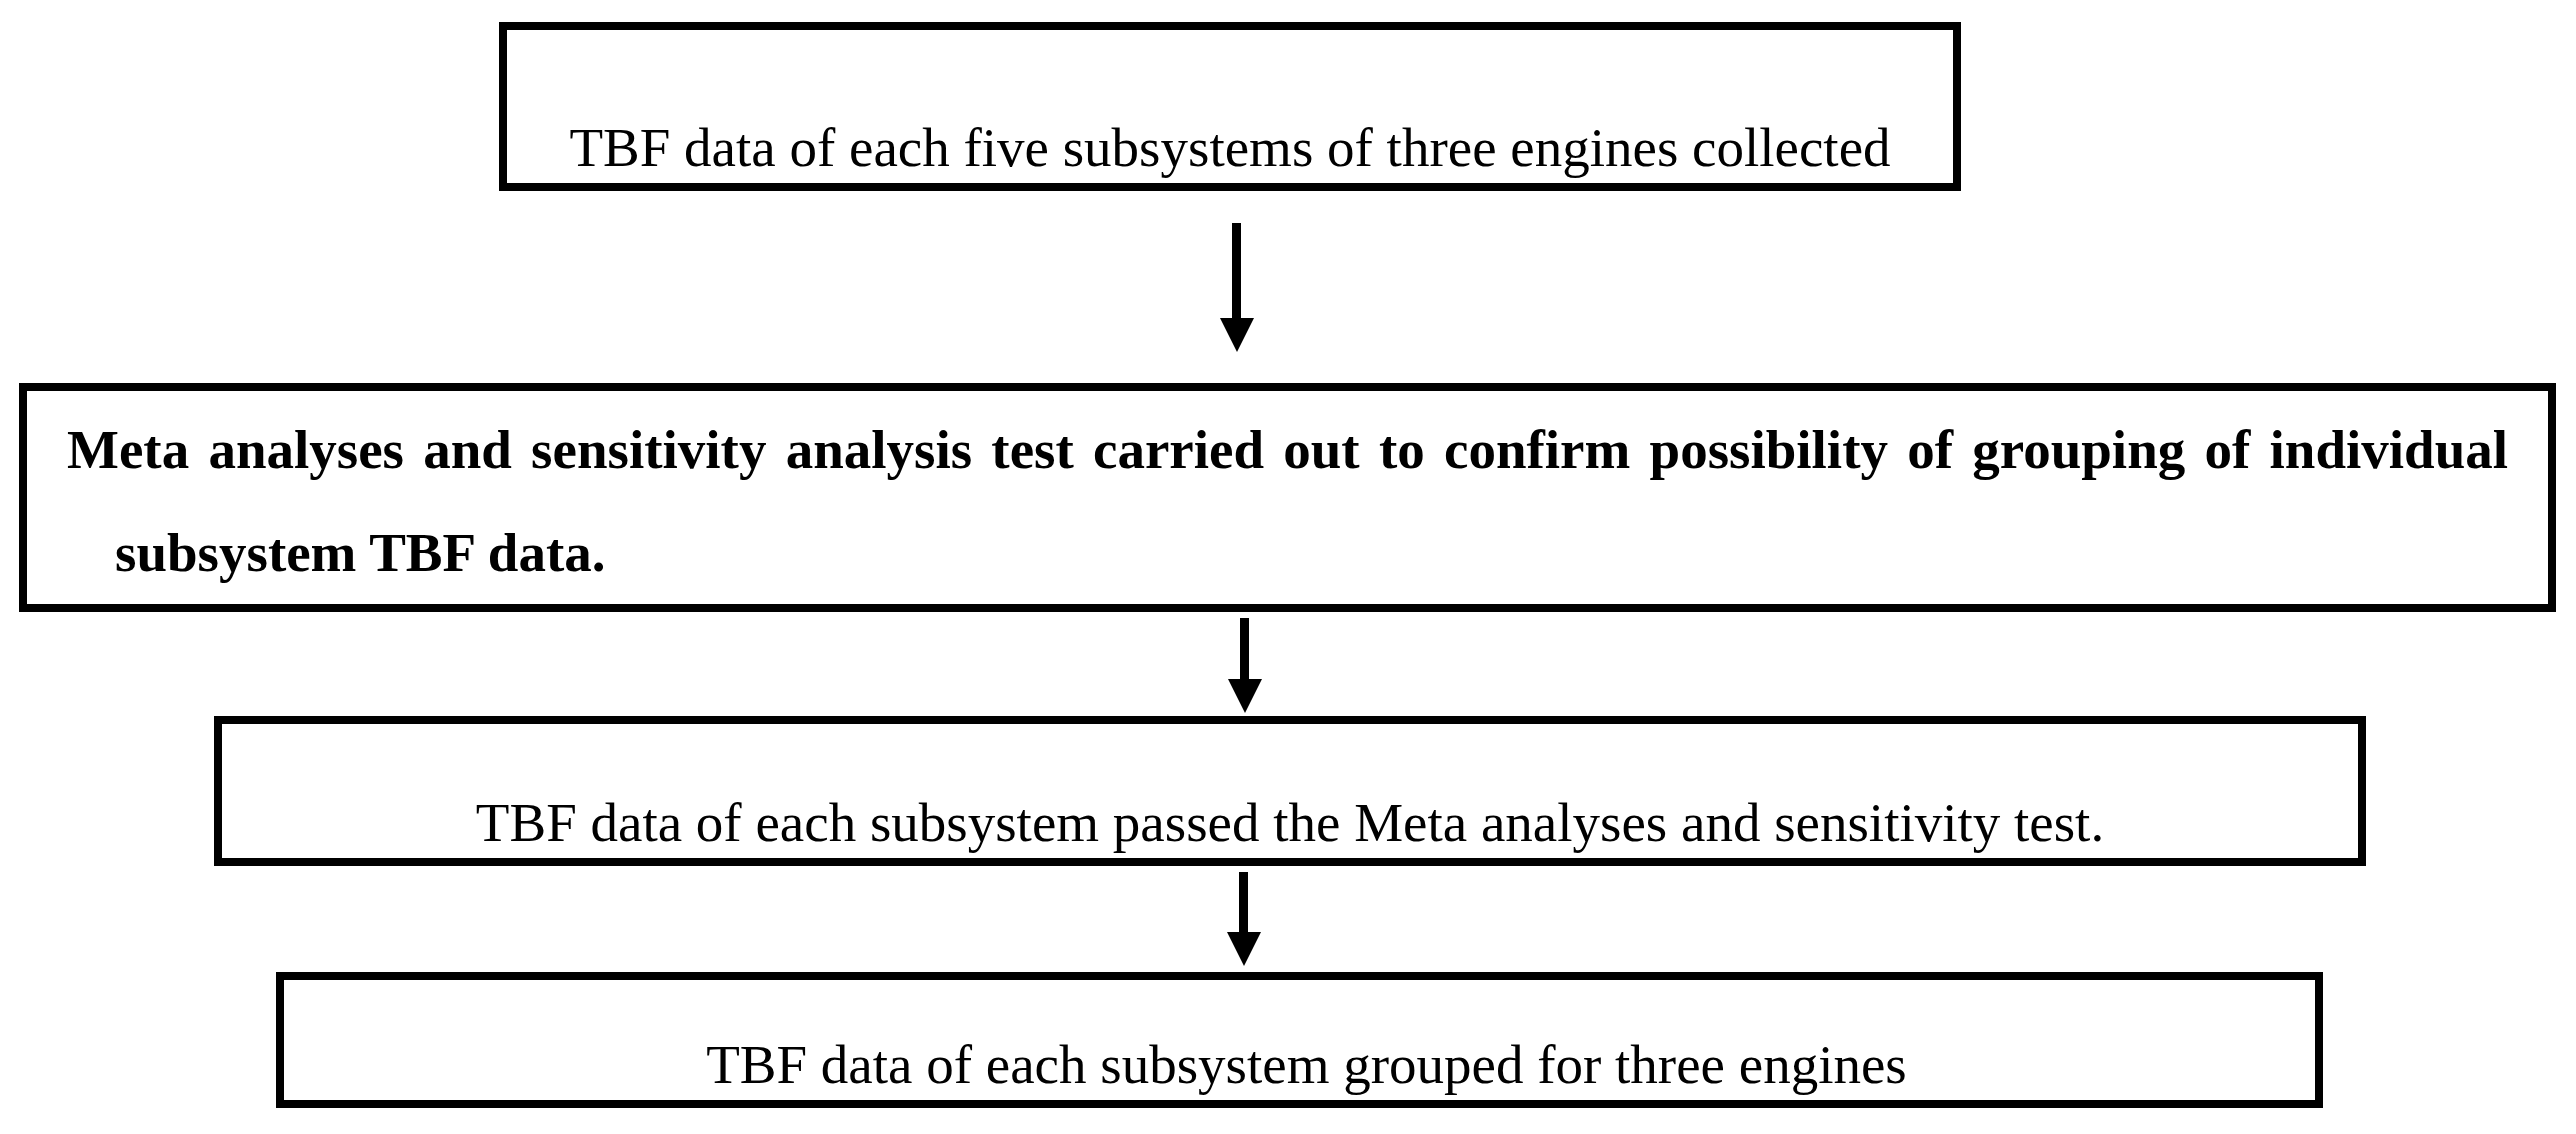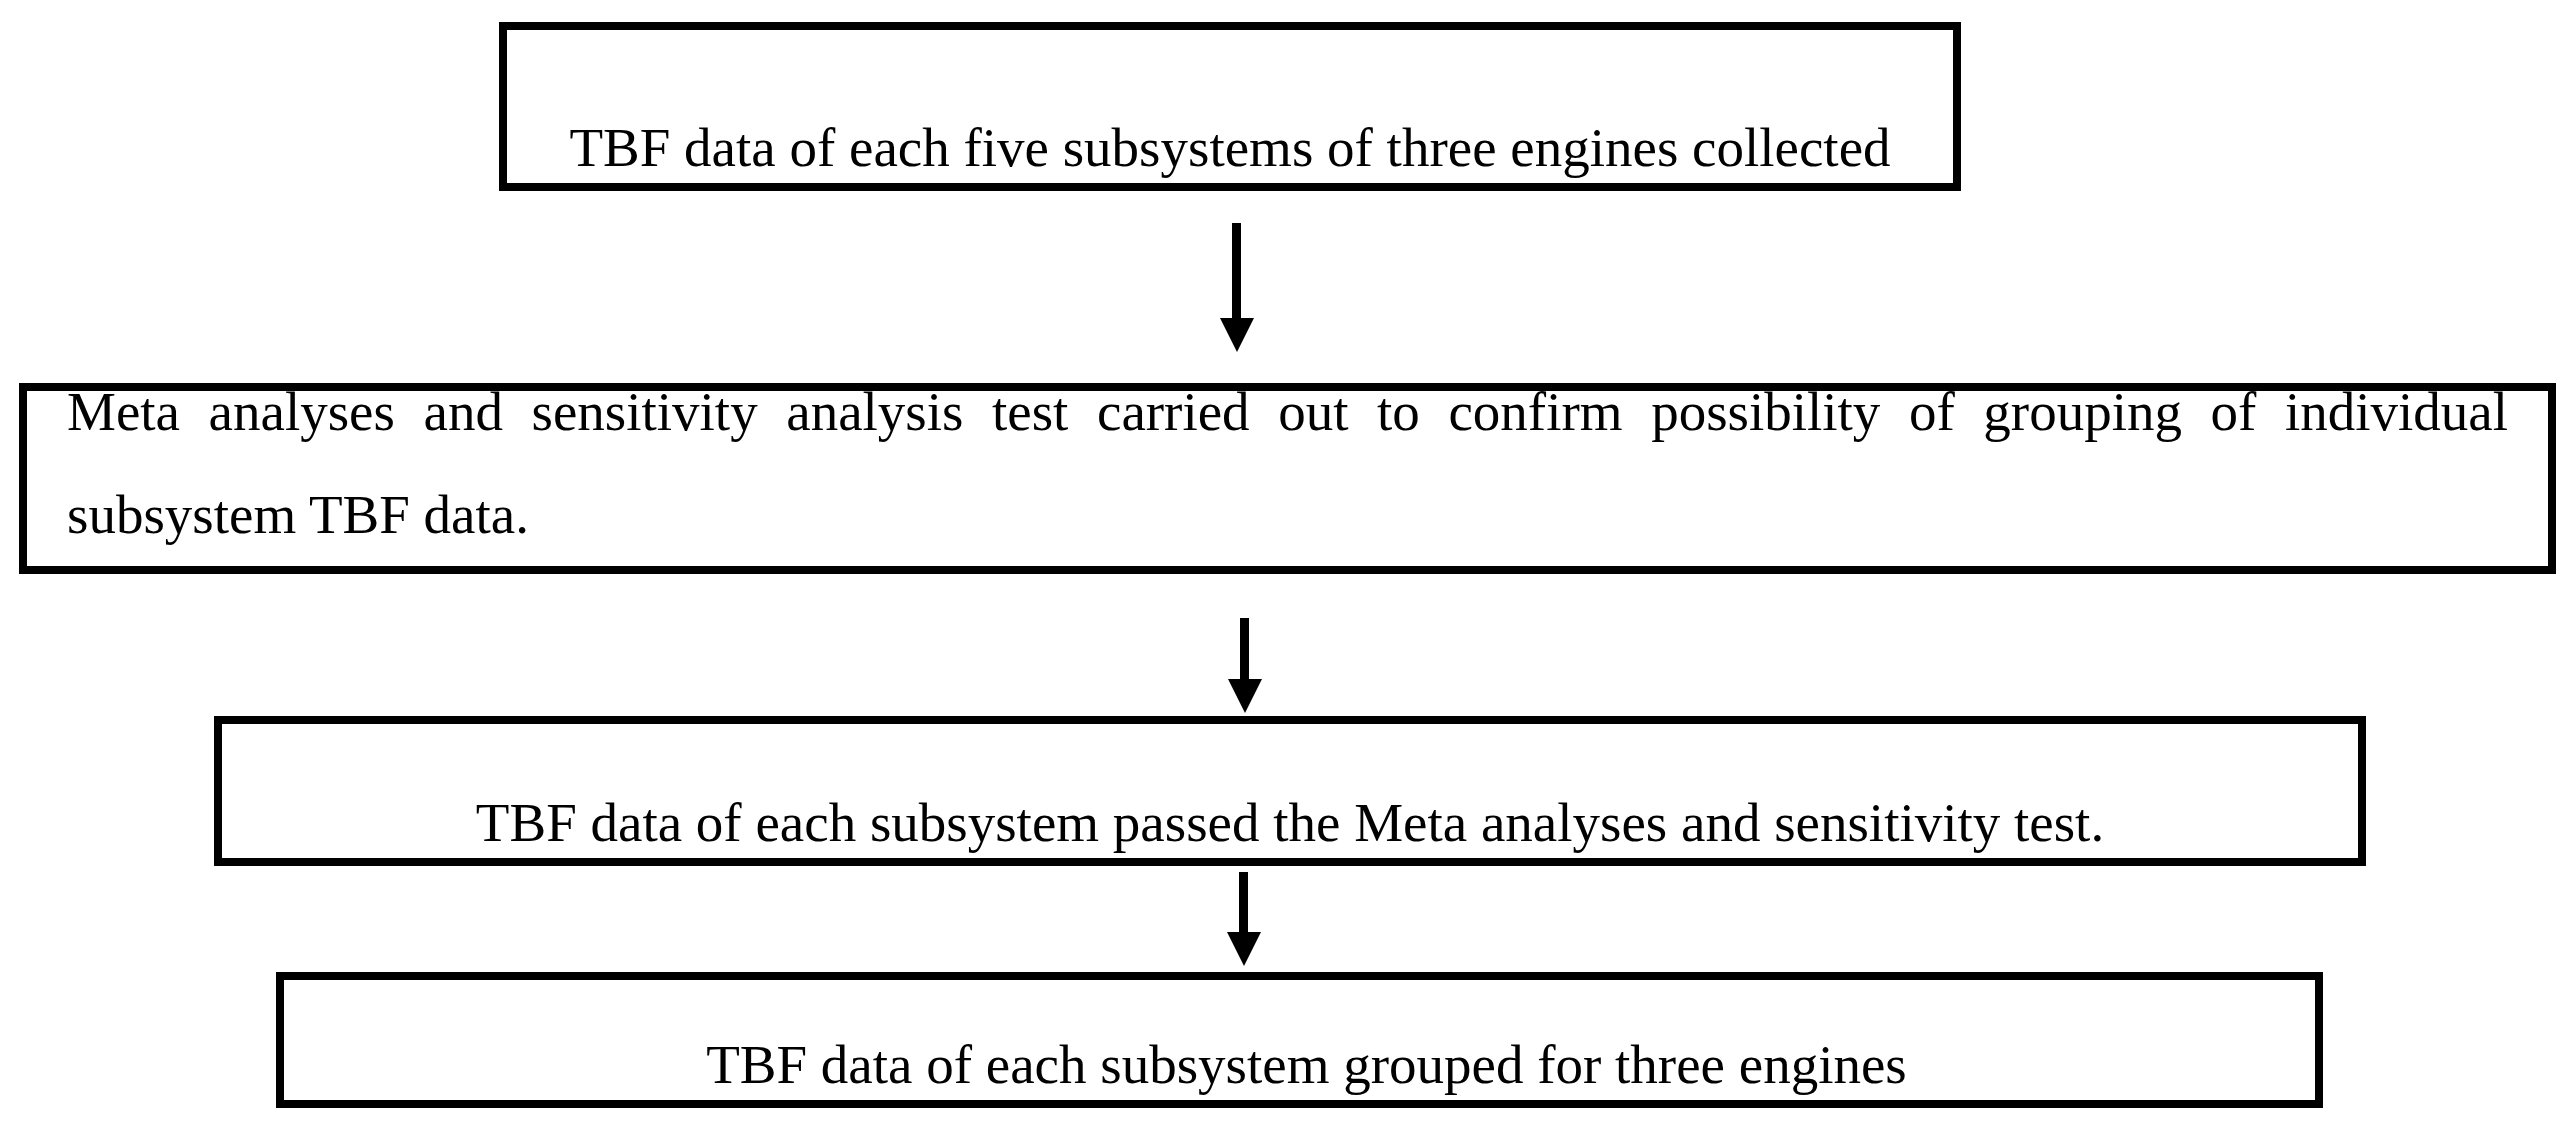--- a/index.html
+++ b/index.html
@@ -30,33 +30,35 @@
   }
   .flow-box .line {
     width: 100%;
     text-align: center;
     white-space: nowrap;
   }
   
   #box1 { left: 499px; top: 21.6px; width: 1462px; height: 169px; }
   
   #box2 {
-    left: 19px; top: 383px; width: 2537px; height: 191px;
+    left: 19px; top: 383px; width: 2537px; height: 229px;
     padding: 0 40px;
     align-items: stretch;
     line-height: 103px;
+    font-weight: bold;
   }
   #box2 .line { white-space: normal; }
   #box2 .line.justified {
     text-align: justify;
     text-align-last: justify;
   }
   #box2 .line.left {
     text-align: left;
     text-align-last: left;
+    margin-left: 48px;
   }
   
   #box3 { left: 214px; top: 716px; width: 2152px; height: 150px; }
   
   #box4 { left: 276px; top: 972px; width: 2047px; height: 136px; padding-left: 14px; }
 
   
   .arrow {
     position: absolute;
     width: 35px;

